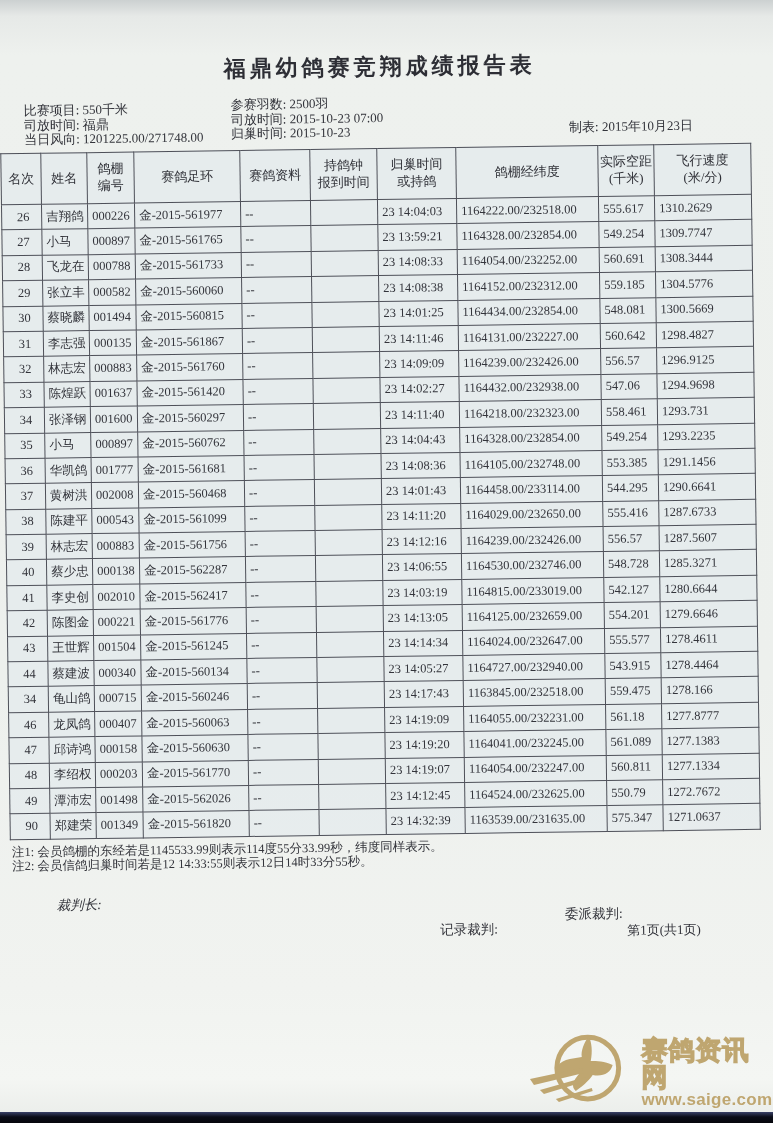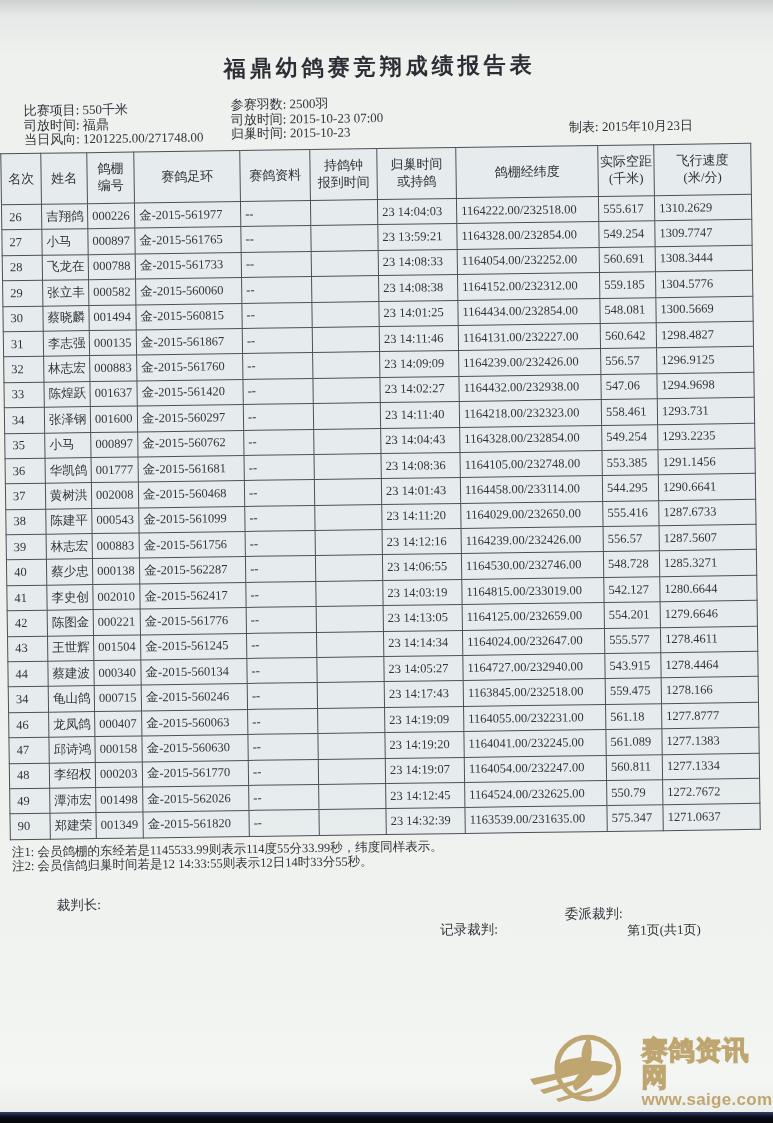--- a/index.html
+++ b/index.html
@@ -26,27 +26,27 @@
   }
   th,td{border:1px solid #4e5059;}
   th{
     height:50px;font-size:13px;font-weight:normal;text-align:center;
     white-space:pre-line;line-height:1.3;padding:0 1px;color:#2f3037;
   }
   td{
     height:24.4px;font-size:12.5px;padding:0 4px;white-space:nowrap;
     overflow:hidden;color:#33343b;text-align:left;
   }
-  td.c0{padding-left:7px;}
+  td.c0{padding-left:7px;text-align:center;}
   col.c0{width:40px}col.c1{width:46px}col.c2{width:47px}col.c3{width:106px}
   col.c4{width:70px}col.c5{width:67px}col.c6{width:79px}col.c7{width:142px}
   col.c8{width:56px}col.c9{width:97px}
   .notes{position:absolute;left:8px;top:841px;font-size:12.5px;line-height:13.5px;white-space:nowrap;}
   .sig{position:absolute;font-size:13.5px;white-space:nowrap;}
-  .sig-chief{left:52px;top:892px;}
+  .sig-chief{left:52px;top:892px;font-style:italic;}
   .sig-rec{left:435px;top:886px;margin-top:36px;}
   .sig-app{left:560px;top:884px;margin-top:24px;}
   .pageno{position:absolute;left:622px;top:925px;font-size:13px;white-space:nowrap;}
   .watermark{
     position:absolute;left:526px;top:1030px;width:250px;height:86px;
     display:flex;align-items:center;gap:4px;
   }
   .wm-text{display:flex;flex-direction:column;line-height:1.05;}
   .wm-cn{
     font-size:26px;font-weight:bold;letter-spacing:1px;color:#ece1c2;

